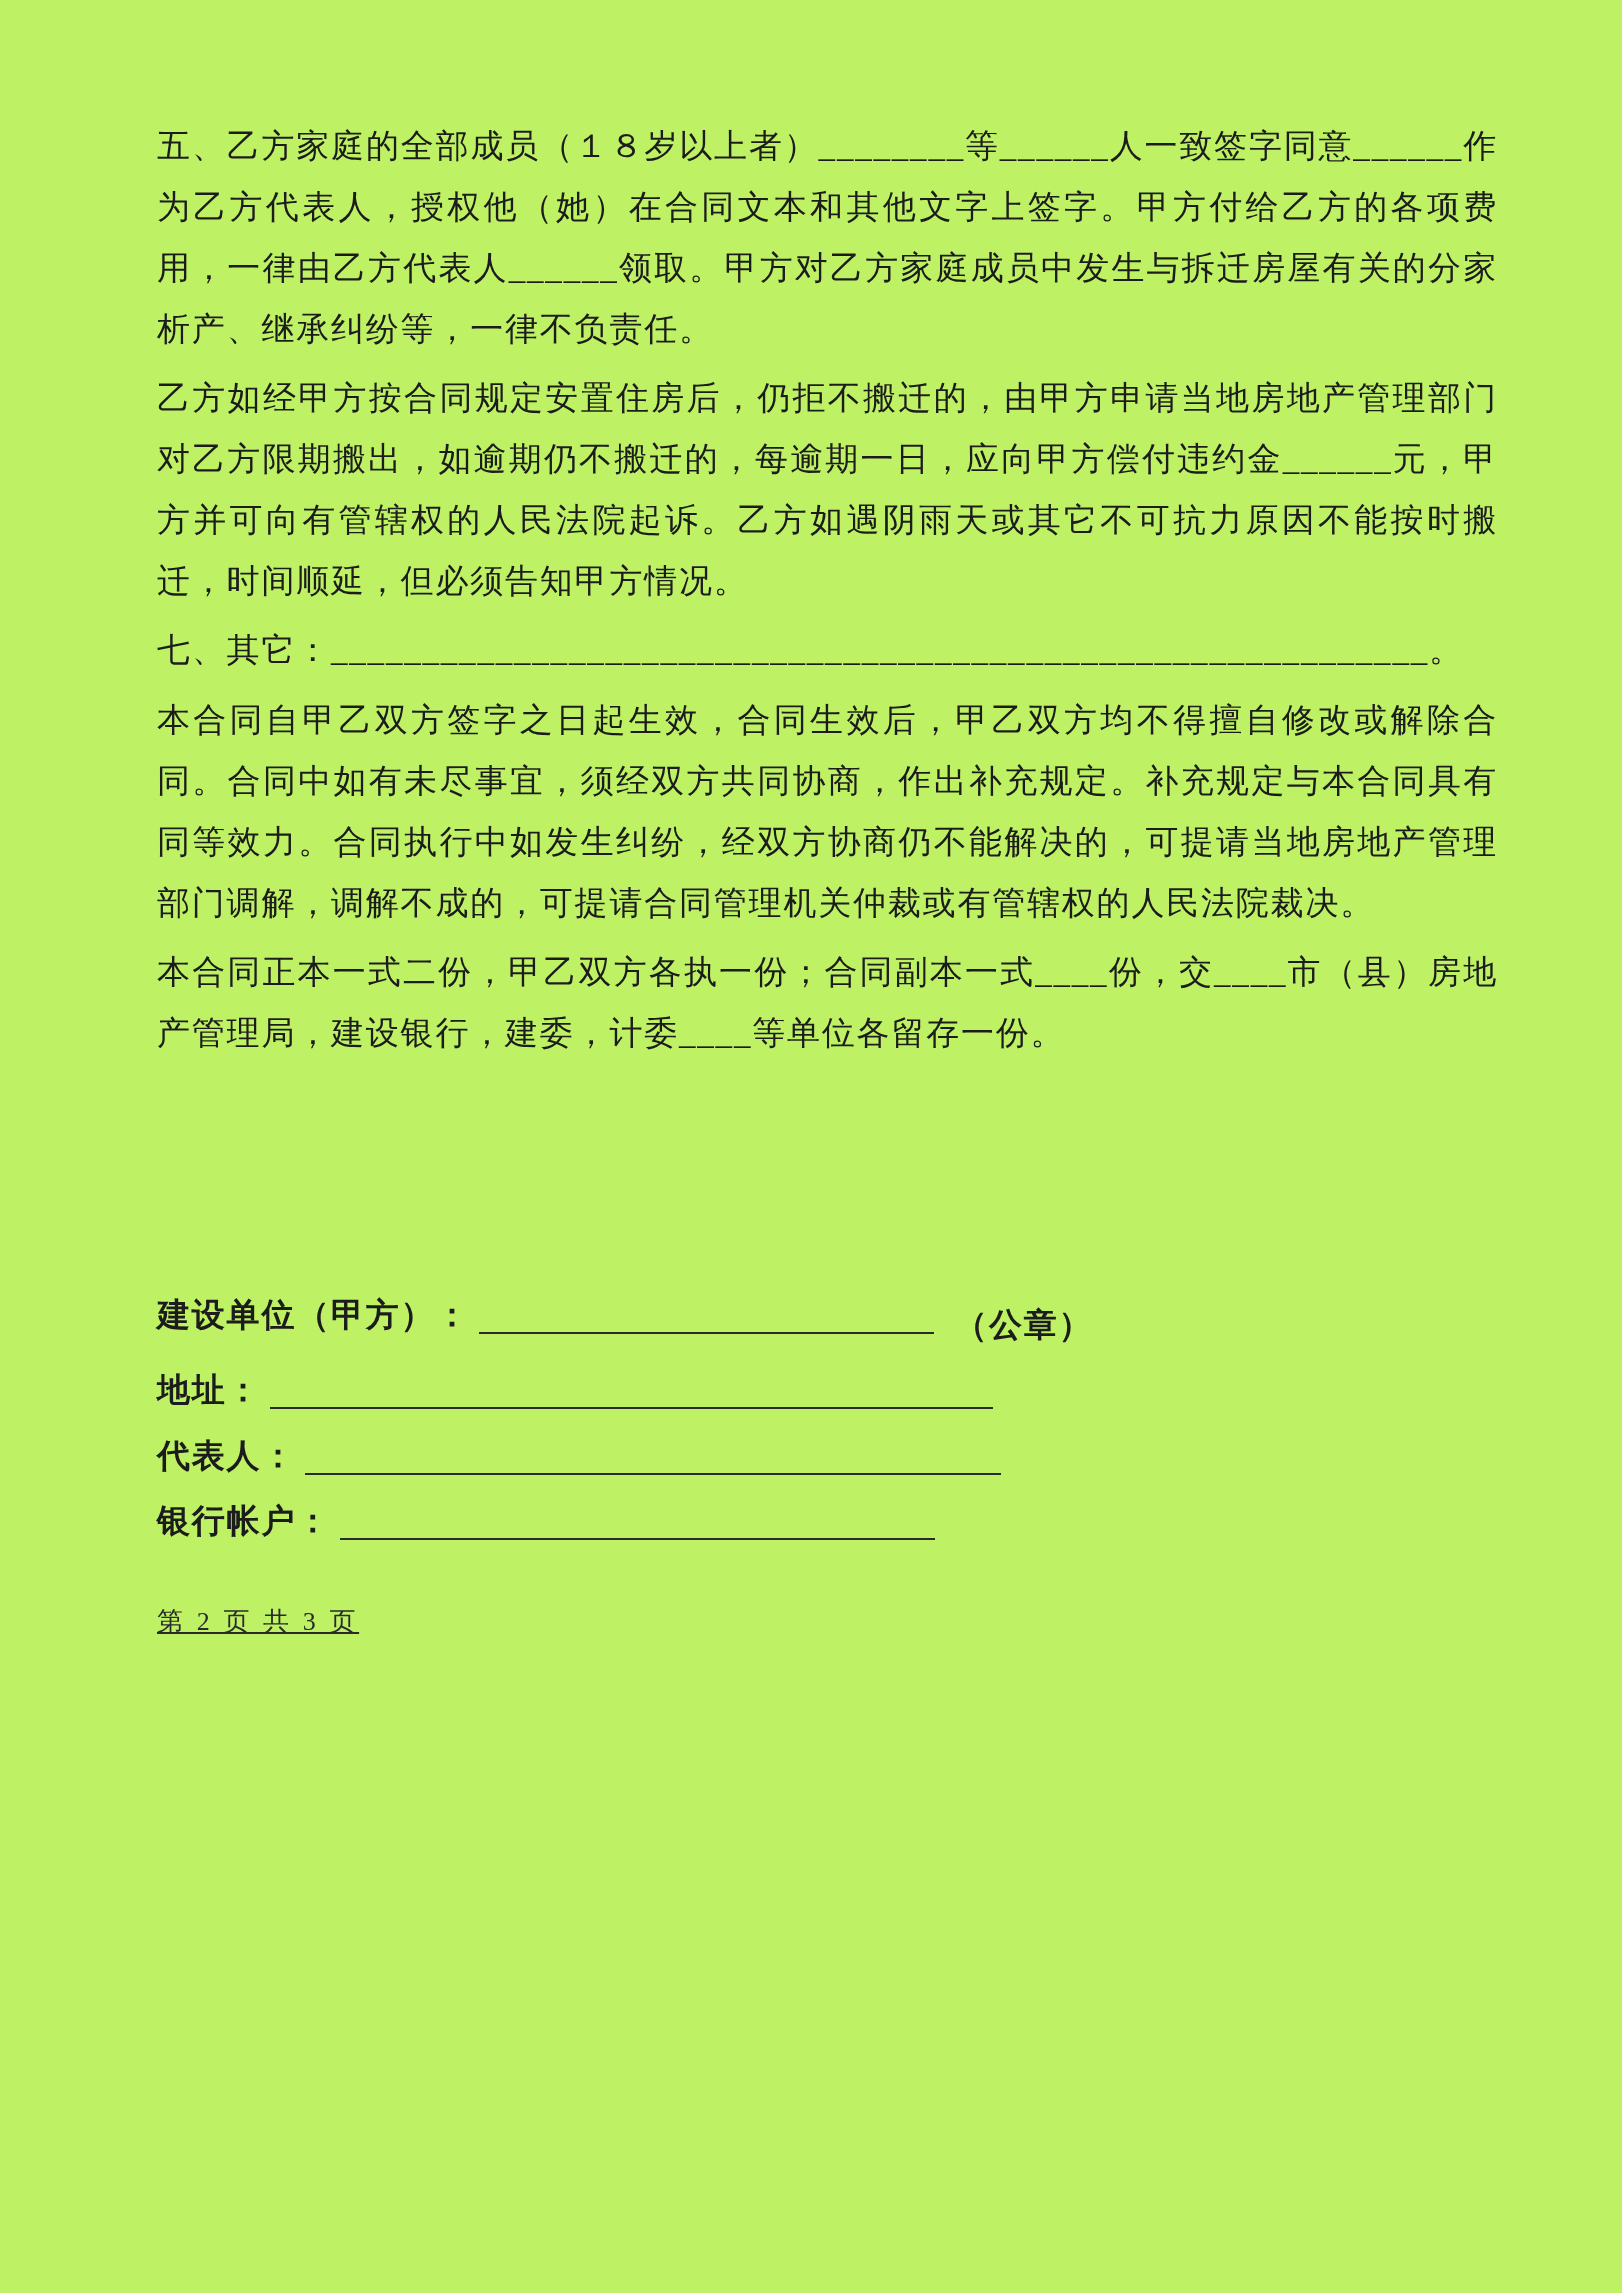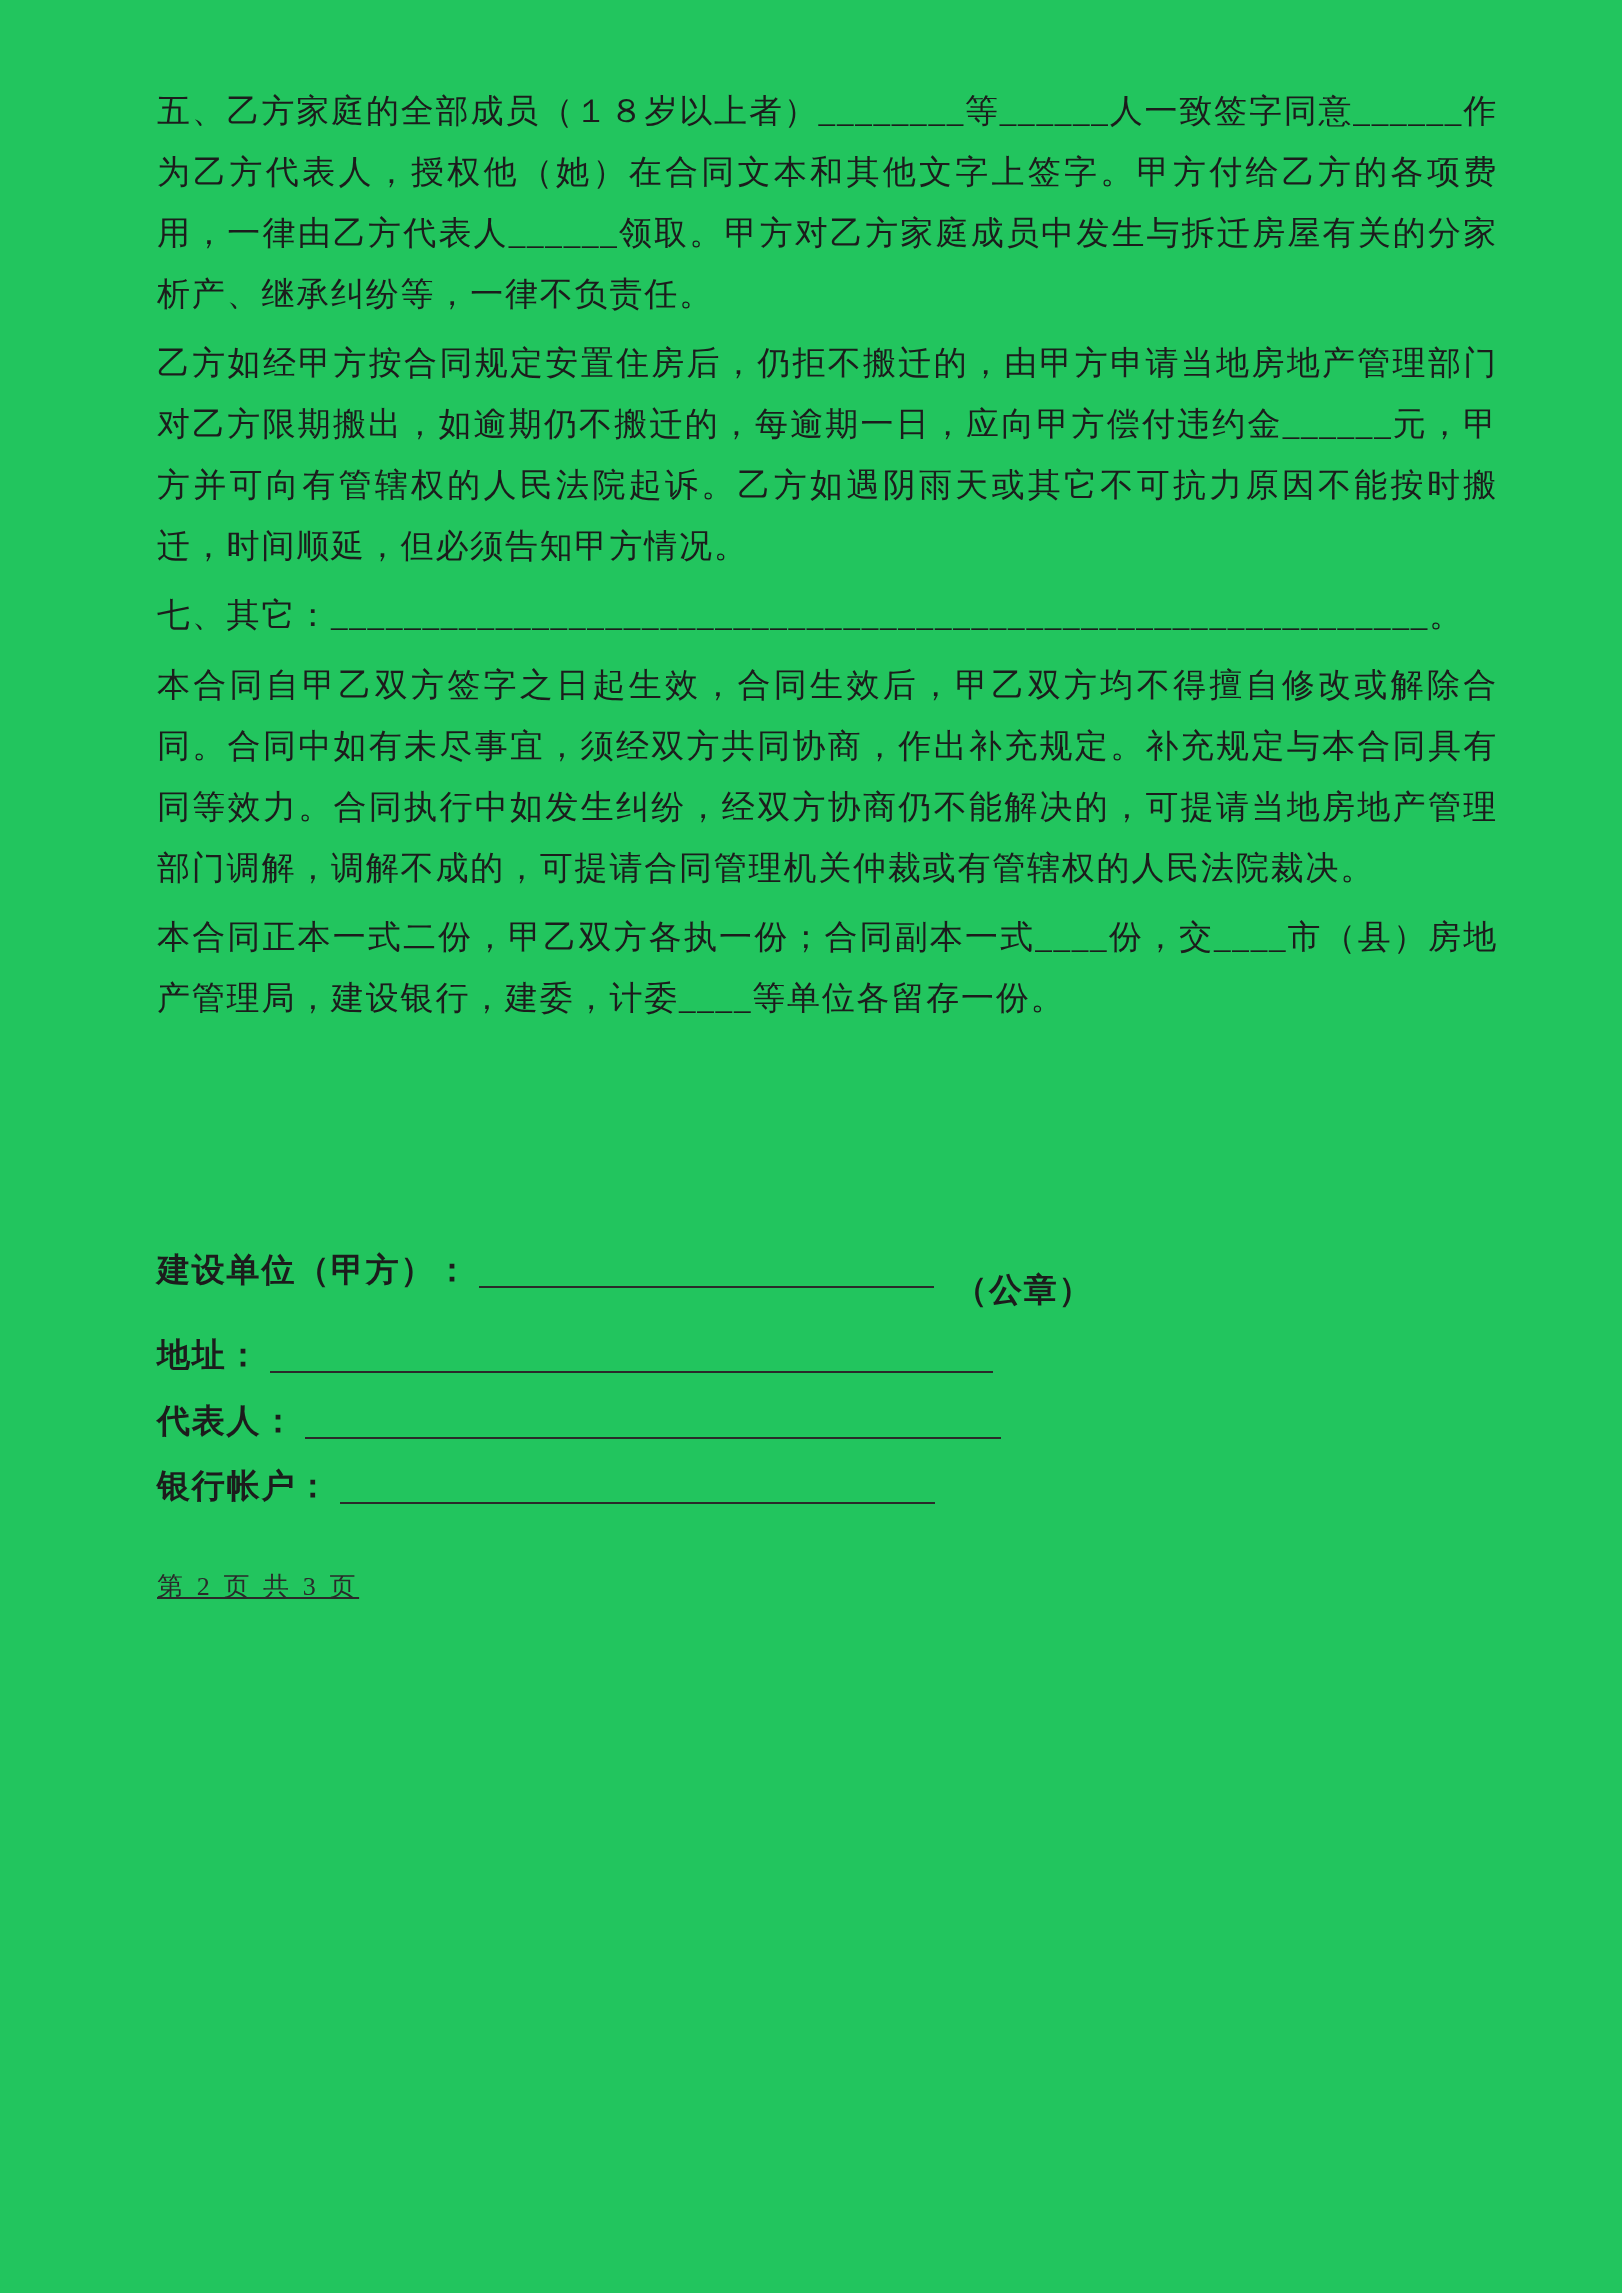--- a/index.html
+++ b/index.html
@@ -5,42 +5,42 @@
   html, body {
     margin: 0;
     padding: 0;
     background: #ffffff;
   }
   .page {
     position: relative;
     width: 1623px;
     height: 2294px;
     margin: 0 auto;
-    background: #22c55e;
+    background: #bef264;
     color: #1c1c1c;
     font-family: "Liberation Serif", "DejaVu Serif", serif;
     box-sizing: border-box;
-    padding: 81px 125px 0 157px;
+    padding: 116px 125px 0 157px;
     overflow: hidden;
   }
   .body-text p.clause {
     font-size: 33px;
     line-height: 61px;
     letter-spacing: 1.8px;
     margin: 0 0 8.2px 0;
     text-align: justify;
     text-justify: inter-ideograph;
     word-break: break-all;
   }
   .sig-block {
     margin-top: 221px;
   }
   .sig-row {
     display: flex;
-    align-items: flex-start;
+    align-items: center;
     line-height: 40px;
     margin-bottom: 25.5px;
     white-space: nowrap;
   }
   .sig-label {
     font-family: "Liberation Sans", "DejaVu Sans", sans-serif;
     font-weight: 700;
     font-size: 33px;
     letter-spacing: 1.8px;
   }

